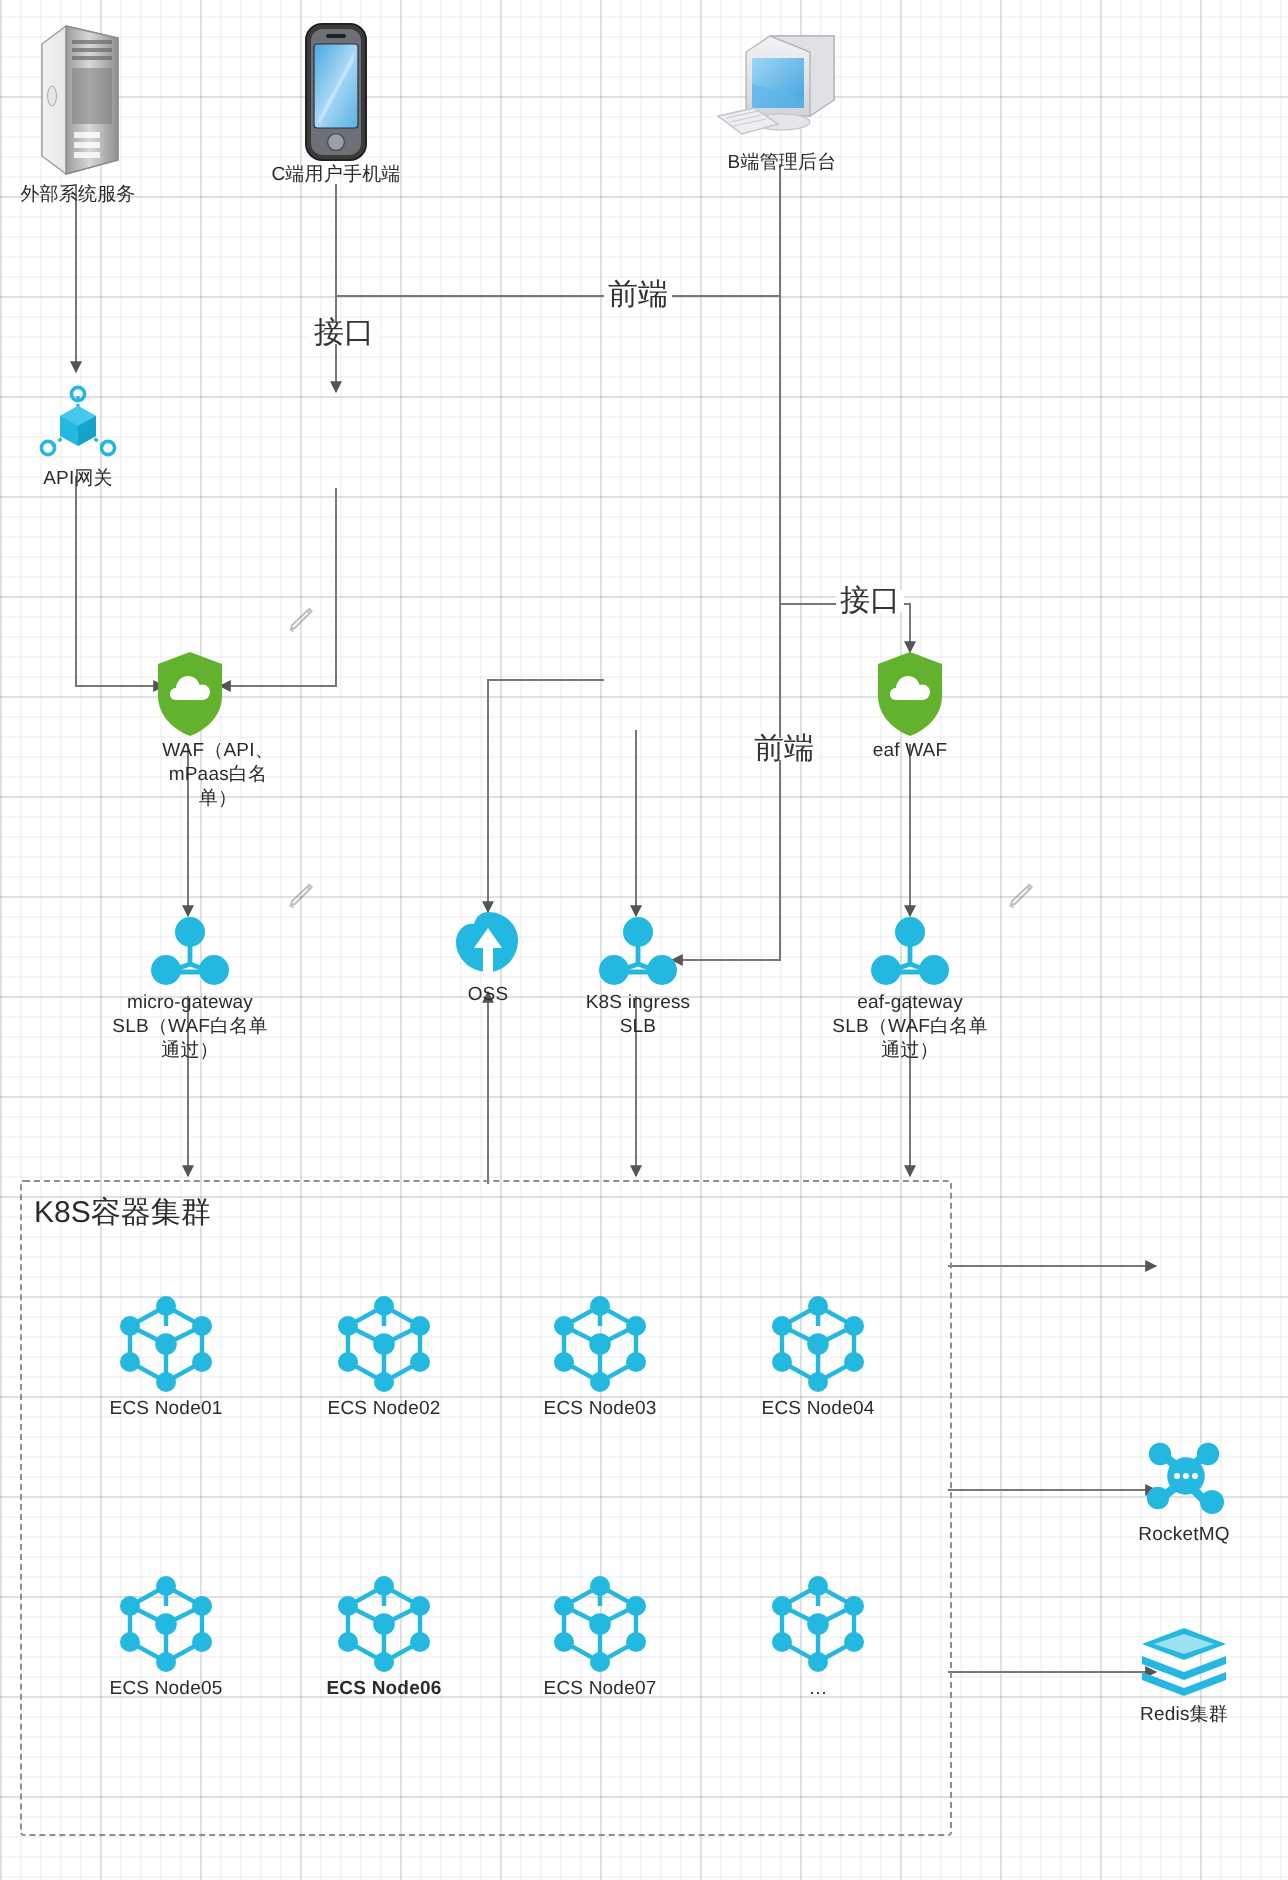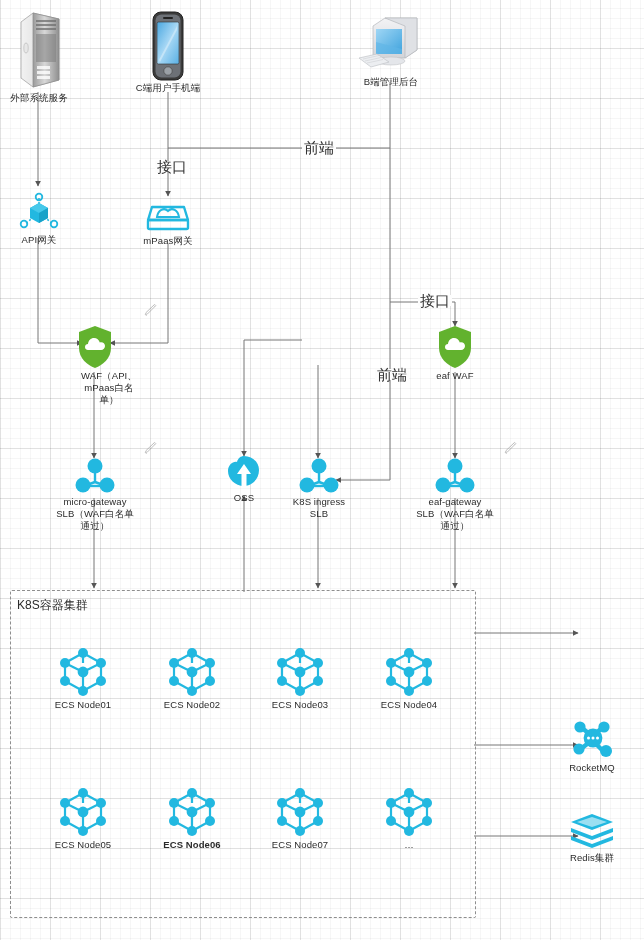--- a/index.html
+++ b/index.html
@@ -33,21 +33,21 @@
     position:absolute;font-size:15px;color:#333;
     background:#fdfdfd;padding:0 2px;line-height:11px;white-space:nowrap;
   }
   .cluster{
     position:absolute;
     border:1.6px dashed #8e8e8e;
     border-radius:2px;
     background:rgba(255,255,255,0.0);
   }
   .cluster-title{
-    position:absolute;font-size:12px;color:#2b2b2b;white-space:nowrap;
+    position:absolute;font-size:15px;color:#2b2b2b;white-space:nowrap;
   }
   .pencil{position:absolute;width:16px;height:16px;opacity:.55;}
   
   svg{display:block;overflow:visible;}
 </style>
 </head>
 <body>
 
 <div id="canvas">
 
@@ -223,30 +223,20 @@
         <path d="M22,13 L31,18 L22,23 L13,18 Z" fill="#45c8ea"></path>
         <path d="M22,23 L31,18 L31,28 L22,33 Z" fill="#17a2c9"></path>
         <circle cx="22" cy="7" r="3.3" fill="none" stroke="#22b8e0" stroke-width="1.8"></circle>
         <circle cx="7" cy="34" r="3.3" fill="none" stroke="#22b8e0" stroke-width="1.8"></circle>
         <circle cx="37" cy="34" r="3.3" fill="none" stroke="#22b8e0" stroke-width="1.8"></circle>
       </svg>
     </div>
     <div class="lbl">API网关</div>
   </div>
 
-  <div class="node" style="left:133px;top:193px;width:70px;">
-    <div class="ico">
-      <svg width="52" height="42" viewBox="0 0 52 42" style="margin:0 auto;">
-        <path d="M6,27 L10,14 L42,14 L46,27 Z" fill="none" stroke="#22b8e0" stroke-width="2.4" stroke-linejoin="round"></path>
-        <path d="M15,24 C16,17 22,14 26,18 C30,14 36,17 37,24 Z" fill="none" stroke="#22b8e0" stroke-width="2"></path>
-        <rect x="6" y="27" width="40" height="9" rx="1.5" fill="none" stroke="#22b8e0" stroke-width="2.4"></rect>
-      </svg>
-    </div>
-    <div class="lbl">mPaas网关</div>
-  </div>
 
   <div class="node" style="left:50px;top:324px;width:90px;">
     <div class="ico">
       <svg width="40" height="46" viewBox="0 0 40 46" style="margin:0 auto;">
         <path d="M20,2 L36,8 L36,24 C36,34 28,41 20,44 C12,41 4,34 4,24 L4,8 Z" fill="#62b22e"></path>
         <path d="M13,26 C11,26 10,24.6 10,23 C10,21.3 11.3,20 13,20 C13.2,16.6 15.8,14 19,14 C21.8,14 24.1,15.9 24.8,18.5 C25.2,18.3 25.7,18.2 26.2,18.2 C28.3,18.2 30,19.9 30,22 C30,24.2 28.3,26 26.2,26 Z" fill="#ffffff"></path>
       </svg>
     </div>
     <div class="lbl wrap">WAF（API、</div>
     <div class="lbl wrap">mPaas白名单）</div>

